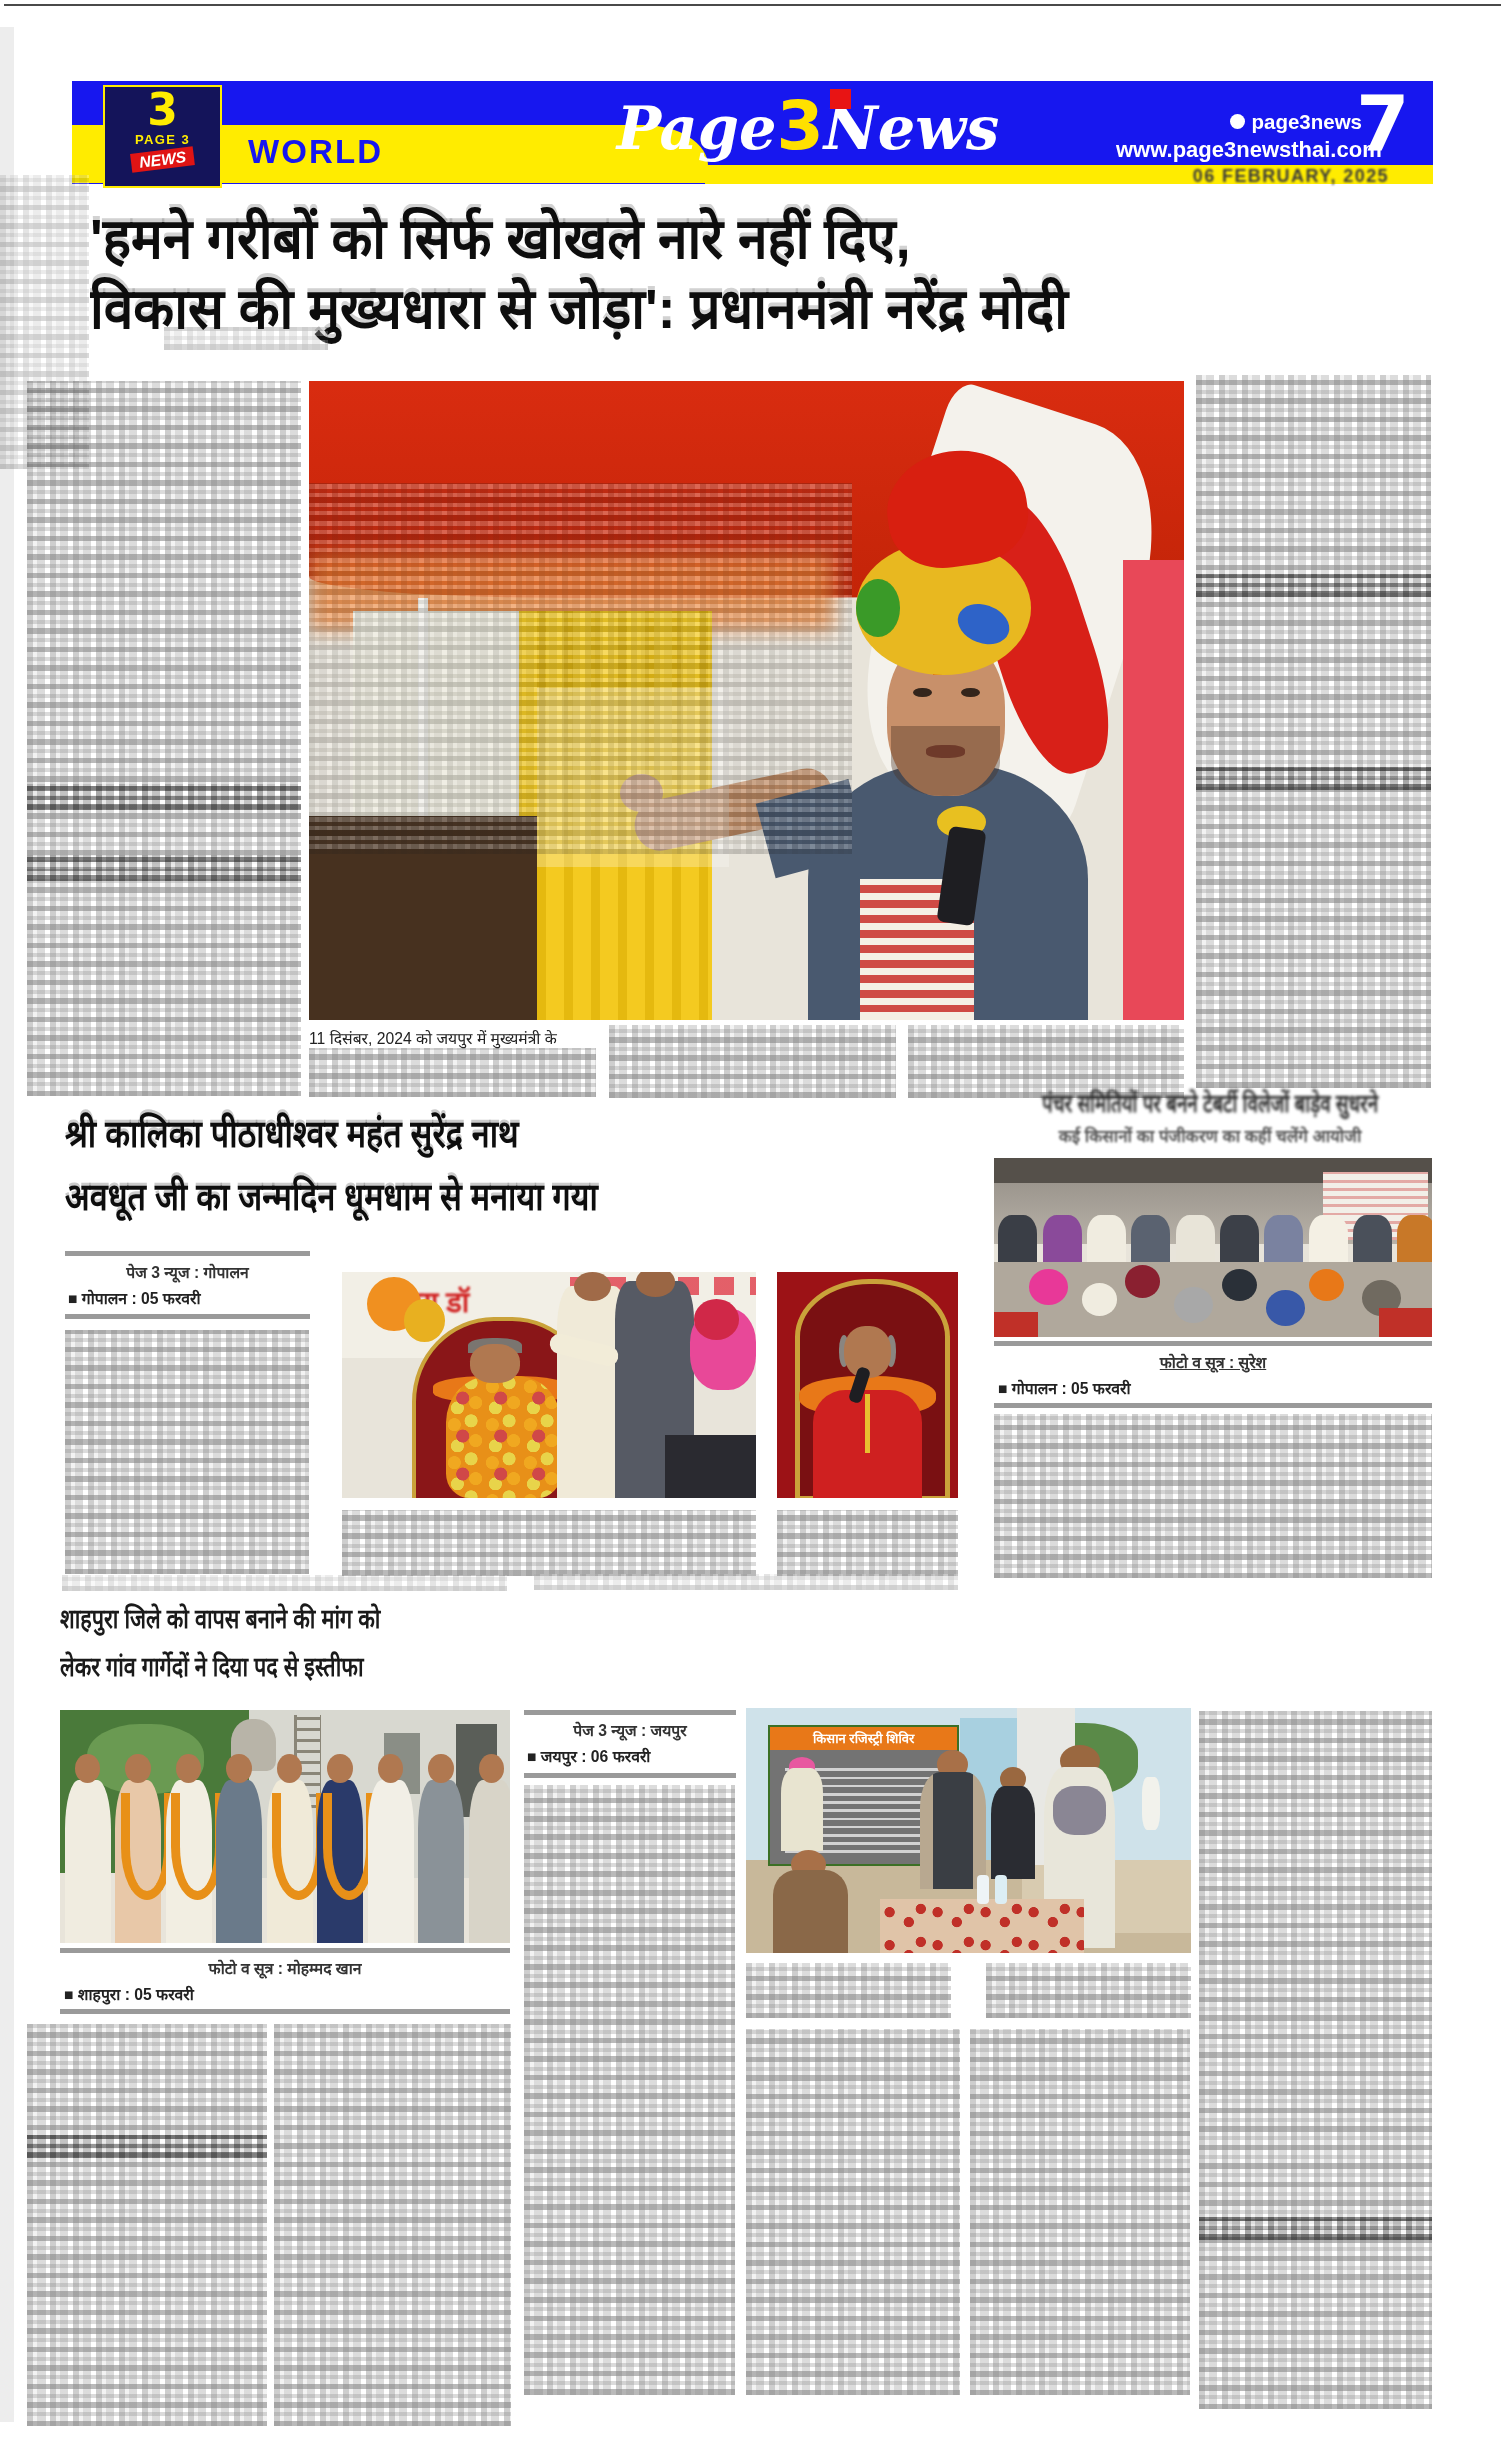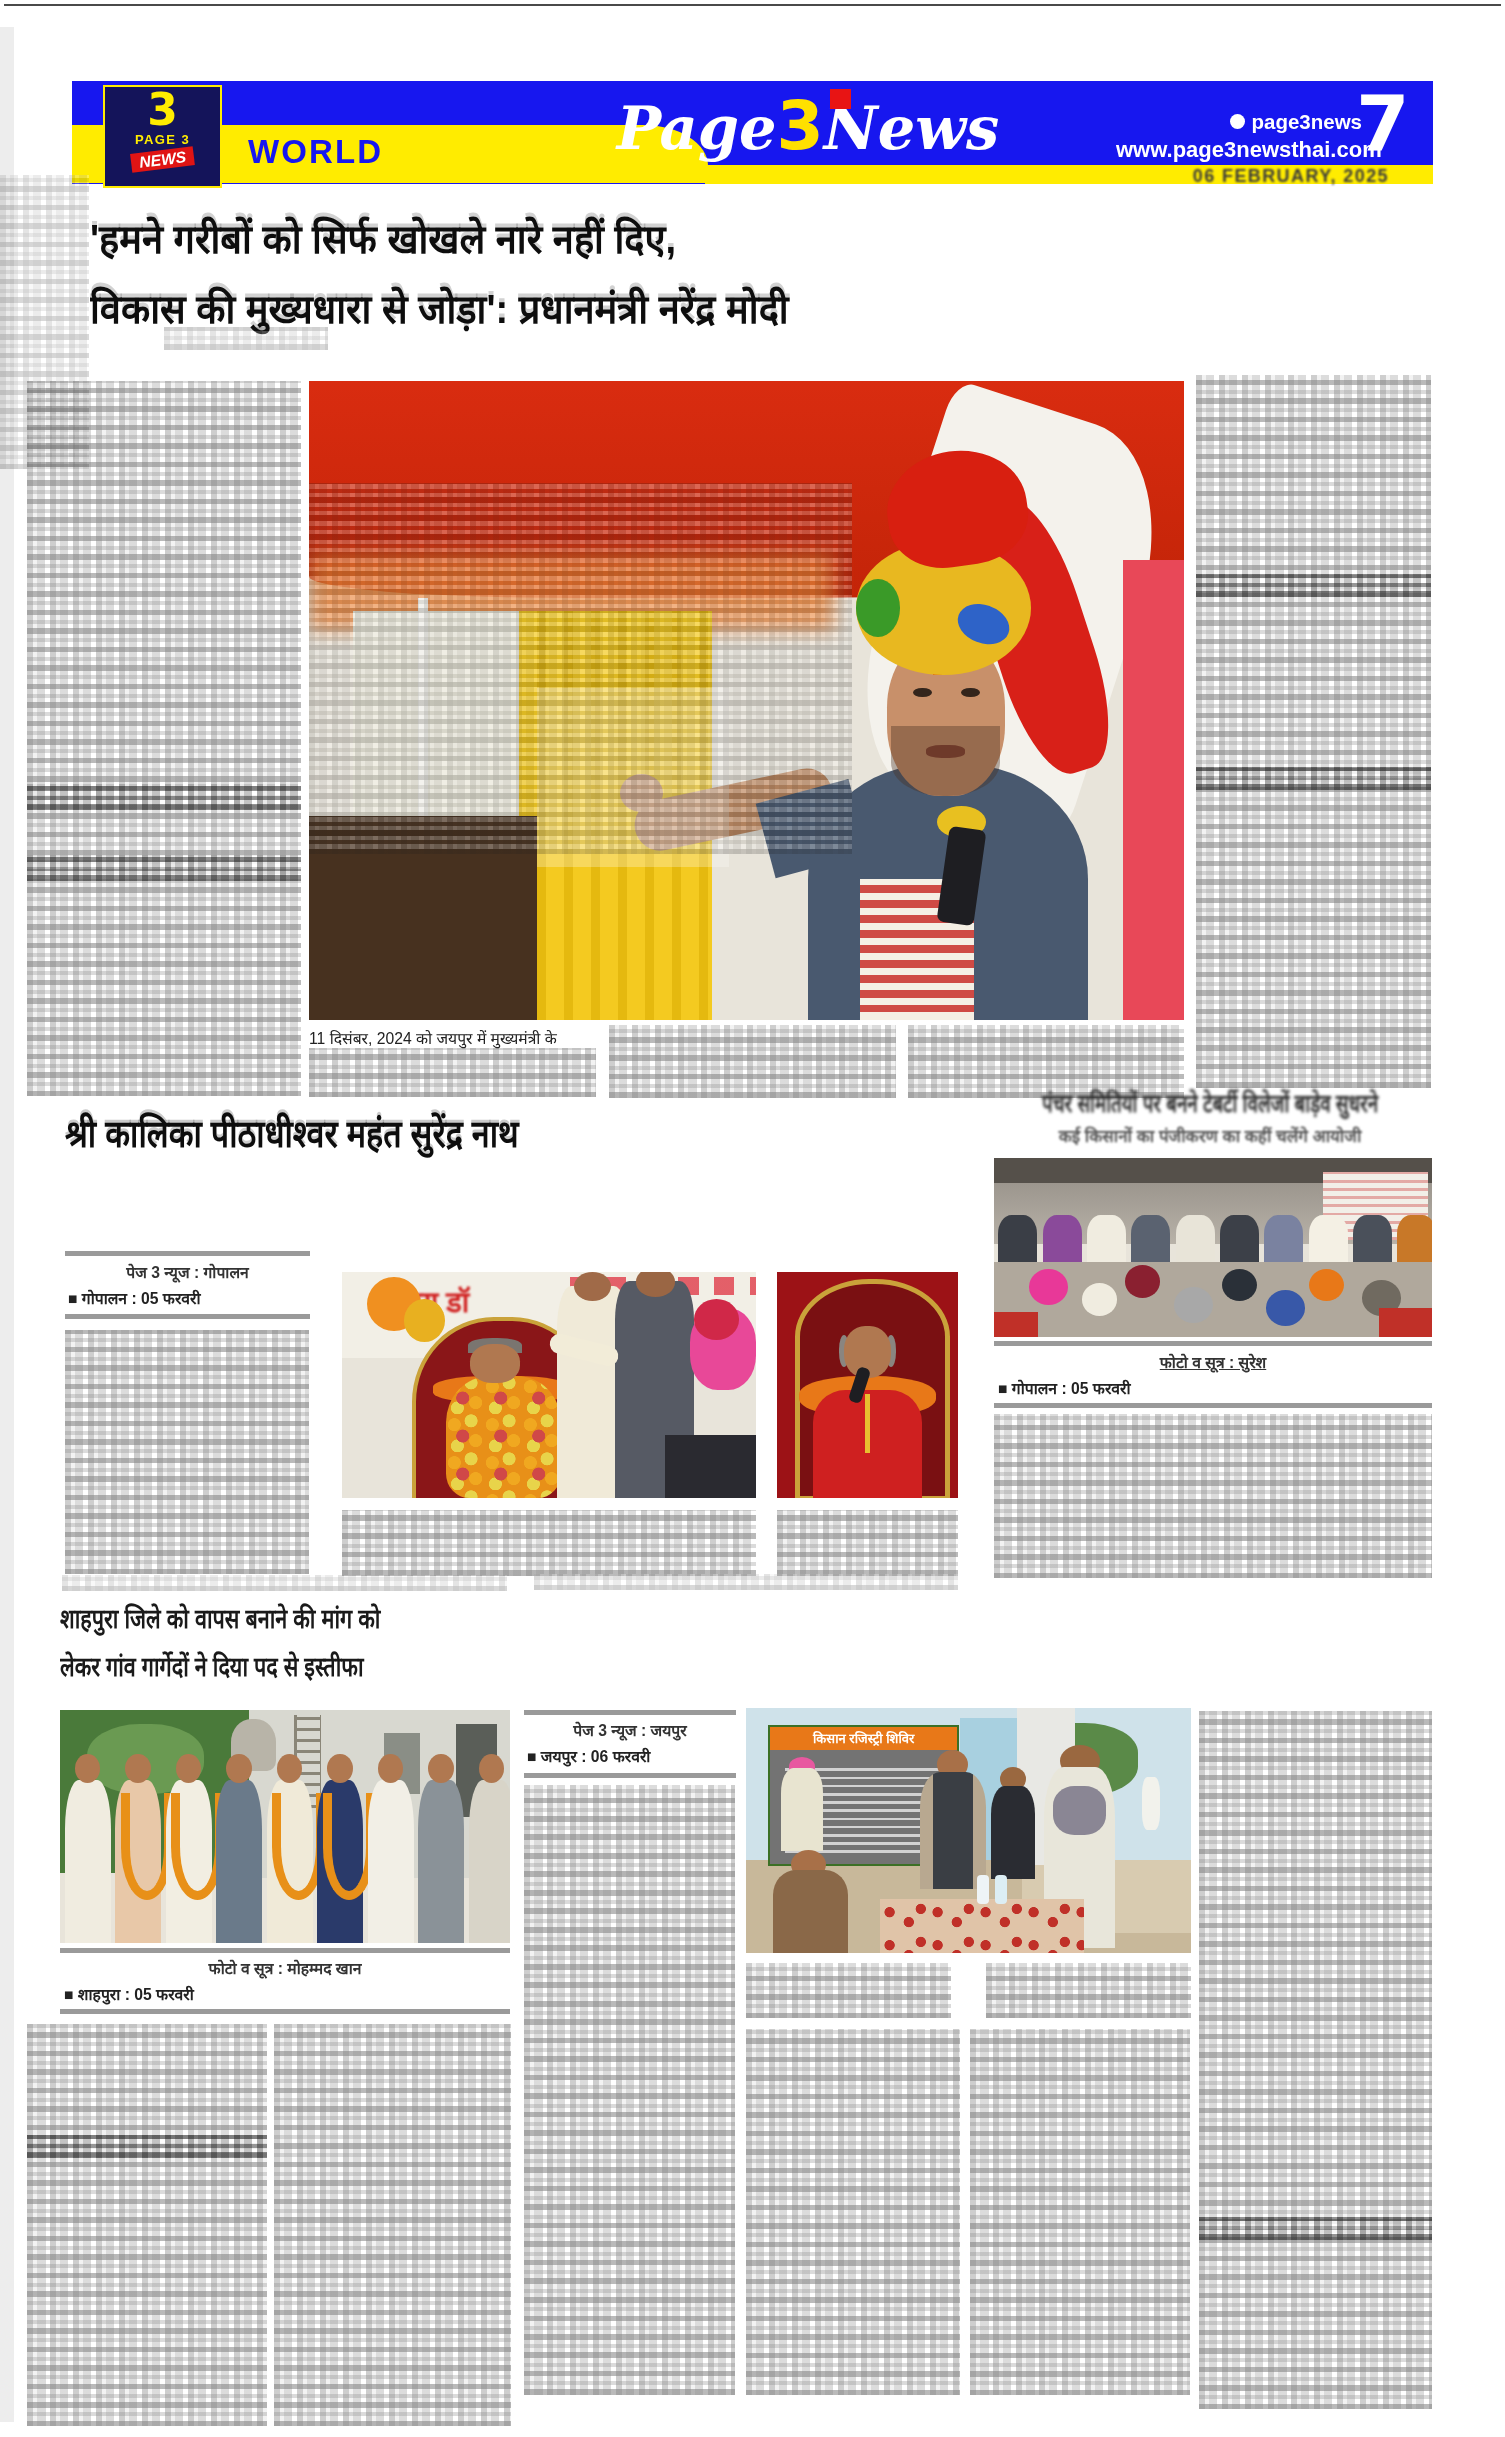--- a/index.html
+++ b/index.html
@@ -34,21 +34,21 @@
   .hdr-date{left:944px;top:166px;width:445px;text-align:right;padding-right:44px;font-size:18px;font-weight:bold;
             color:#3a3a3a;filter:blur(0.9px);letter-spacing:1.4px;}
 
   
   .hl{font-weight:bold;color:#0d0d0d;white-space:nowrap;overflow:hidden;}
   .hl span{display:inline-block;transform-origin:left center;}
   .hl-center{text-align:center;}
   .hl-center span{transform-origin:center center;}
   .sx95 span{transform:scaleX(.95);} .sx85 span{transform:scaleX(.85);}
   .sx80 span{transform:scaleX(.80);} .sx75 span{transform:scaleX(.75);}
-  .lead-hl{left:90px;top:204px;width:1335px;font-size:40px;line-height:70px;
+  .lead-hl{left:90px;top:204px;width:1335px;font-size:56px;line-height:70px;
            filter:blur(0.3px);text-shadow:0 -4.1px 0 rgba(125,125,125,.35);}
   .bday-hl{left:65px;top:1103px;width:917px;font-size:38px;line-height:63px;
            filter:blur(0.5px);text-shadow:0 -3.4px 0 rgba(125,125,125,.4);}
   .panch-hl{left:986px;top:1085px;width:448px;font-size:25px;filter:blur(1.5px);color:#2a2a2a;}
   .panch-sub{left:986px;top:1124px;width:448px;font-size:17px;filter:blur(1.2px);color:#555;
              text-align:center;font-weight:bold;white-space:nowrap;overflow:hidden;}
   .kisan-hl{left:524px;top:1593px;width:910px;font-size:34px;line-height:56px;filter:blur(0.5px);
             text-shadow:0 -2.7px 0 rgba(125,125,125,.35);}
   .shah-hl{left:60px;top:1595px;width:452px;font-size:27px;line-height:48px;filter:blur(0.7px);color:#1a1a1a;}
 
@@ -281,20 +281,21 @@
     <div class="ph p1-noise noise light"></div>
   </div>
 
   <div class="cap-frag" style="left:309px;top:1027px;width:287px;">11 दिसंबर, 2024 को जयपुर में मुख्यमंत्री के</div>
   <div class="noise" style="left:309px;top:1048px;width:287px;height:49px;"></div>
   <div class="noise" style="left:609px;top:1025px;width:287px;height:73px;"></div>
   <div class="noise" style="left:908px;top:1025px;width:276px;height:73px;"></div>
 
   <div class="abs hl bday-hl sx85">
     <div><span>श्री कालिका पीठाधीश्वर महंत सुरेंद्र नाथ</span></div>
+    <div><span>अवधूत जी का जन्मदिन धूमधाम से मनाया गया</span></div>
   </div>
 
   <div class="rule" style="left:65px;top:1251px;width:245px;"></div>
   <div class="credit" style="left:65px;top:1261px;width:245px;">पेज 3 न्यूज : गोपालन</div>
   <div class="byline" style="left:68px;top:1287px;width:245px;">■ गोपालन : 05 फरवरी</div>
   <div class="rule" style="left:65px;top:1314px;width:245px;"></div>
   <div class="noise" style="left:65px;top:1330px;width:244px;height:244px;"></div>
 
   <div class="photo" style="left:342px;top:1272px;width:414px;height:226px;">
     <div class="ph pa-banner"></div>

